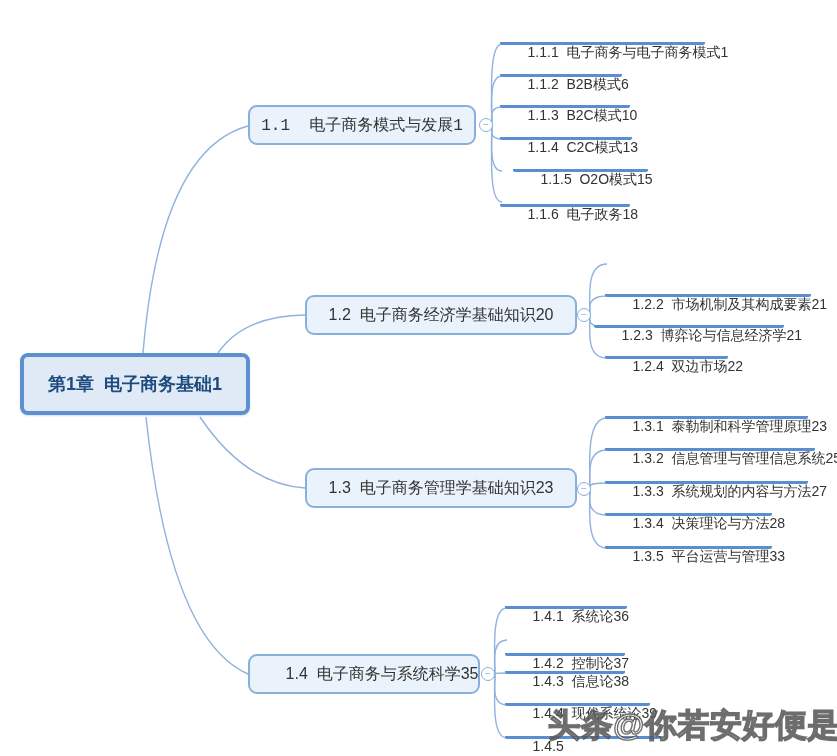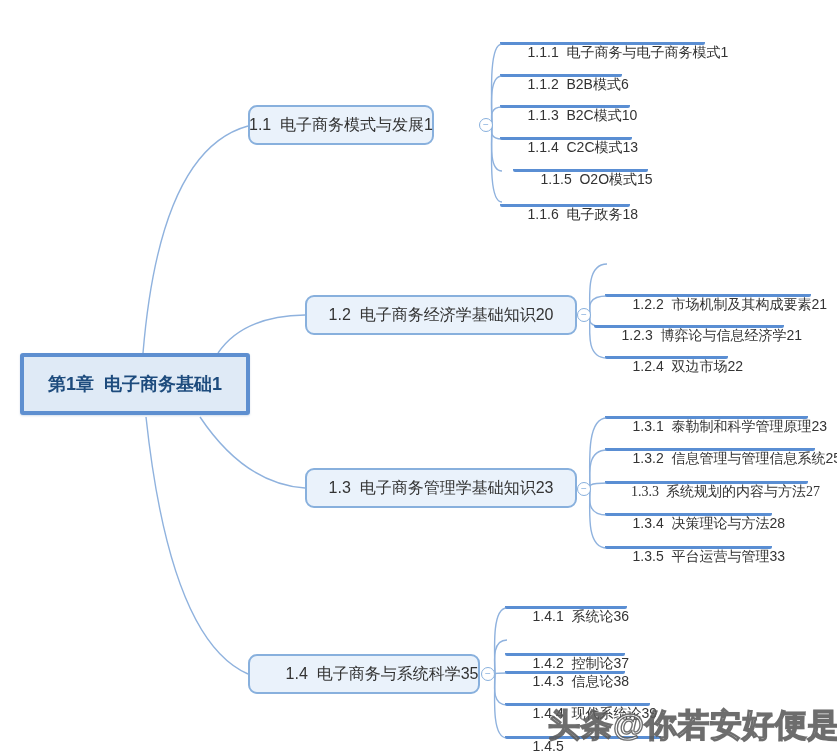--- a/index.html
+++ b/index.html
@@ -16,21 +16,21 @@
   .connectors{position:absolute;left:0;top:0;width:837px;height:756px;}
   .connectors path{fill:none;stroke:var(--branch_line);stroke-width:1.4px;}
   .node{
     position:absolute;box-sizing:border-box;border:2px solid var(--node_border);
     background:var(--node_fill);border-radius:9px;color:var(--node_text);
     font-size:16px;text-align:center;white-space:pre;cursor:default;
     display:flex;align-items:center;justify-content:center;
   }
   .root-node{
     position:absolute;box-sizing:border-box;border:4px solid var(--root_border);
-    background:var(--root_fill);border-radius:3px;color:var(--root_text);
+    background:var(--root_fill);border-radius:8px;color:var(--root_text);
     font-size:18px;font-weight:bold;text-align:center;white-space:pre;
     display:flex;align-items:center;justify-content:center;
     box-shadow:0 1px 2px rgba(90,130,180,0.25);
   }
   .leaf{
     position:absolute;box-sizing:border-box;height:27px;line-height:23px;
     border-bottom:3px solid var(--underline);font-size:14px;color:var(--node_text);
     white-space:pre;padding-left:12px;border-radius:0 0 2px 2px;
   }
   .collapse{
@@ -81,21 +81,21 @@
     <path d="M495,674 C494,657 493,640 507,640"></path>
     <path d="M495,674 C494,674 493,673 507,673"></path>
     <path d="M495,674 C494,690 493,705 507,705"></path>
     <path d="M495,674 C494,706 493,738 507,738"></path>
   </svg>
 
   <div class="root-node" style="left:20px;top:353px;width:230px;height:62px;">
     <span>第1章  电子商务基础1</span>
   </div>
 
-  <div class="node" style="left:248px;top:105px;width:186px;height:40px;">
+  <div class="node" style="left:248px;top:105px;width:228px;height:40px;font-family:Liberation Mono, monospace;">
     <span>1.1  电子商务模式与发展1</span>
   </div>
   <div class="collapse" style="left:479px;top:118px;">
     <span>−</span>
   </div>
   <div class="leaf" style="left:500px;top:18px;width:205px;">
     <span>1.1.1  电子商务与电子商务模式1</span>
   </div>
   <div class="leaf" style="left:500px;top:50px;width:122px;">
     <span>1.1.2  B2B模式6</span>
@@ -134,21 +134,21 @@
   </div>
   <div class="collapse" style="left:577px;top:482px;">
     <span>−</span>
   </div>
   <div class="leaf" style="left:605px;top:392px;width:203px;">
     <span>1.3.1  泰勒制和科学管理原理23</span>
   </div>
   <div class="leaf" style="left:605px;top:424px;width:210px;">
     <span>1.3.2  信息管理与管理信息系统25</span>
   </div>
-  <div class="leaf" style="left:605px;top:457px;width:203px;font-family:Liberation Serif, serif;">
+  <div class="leaf" style="left:605px;top:457px;width:203px;">
     <span>1.3.3  系统规划的内容与方法27</span>
   </div>
   <div class="leaf" style="left:605px;top:489px;width:167px;">
     <span>1.3.4  决策理论与方法28</span>
   </div>
   <div class="leaf" style="left:605px;top:522px;width:167px;">
     <span>1.3.5  平台运营与管理33</span>
   </div>
 
   <div class="node" style="left:248px;top:654px;width:232px;height:40px;padding-left:36px;">

